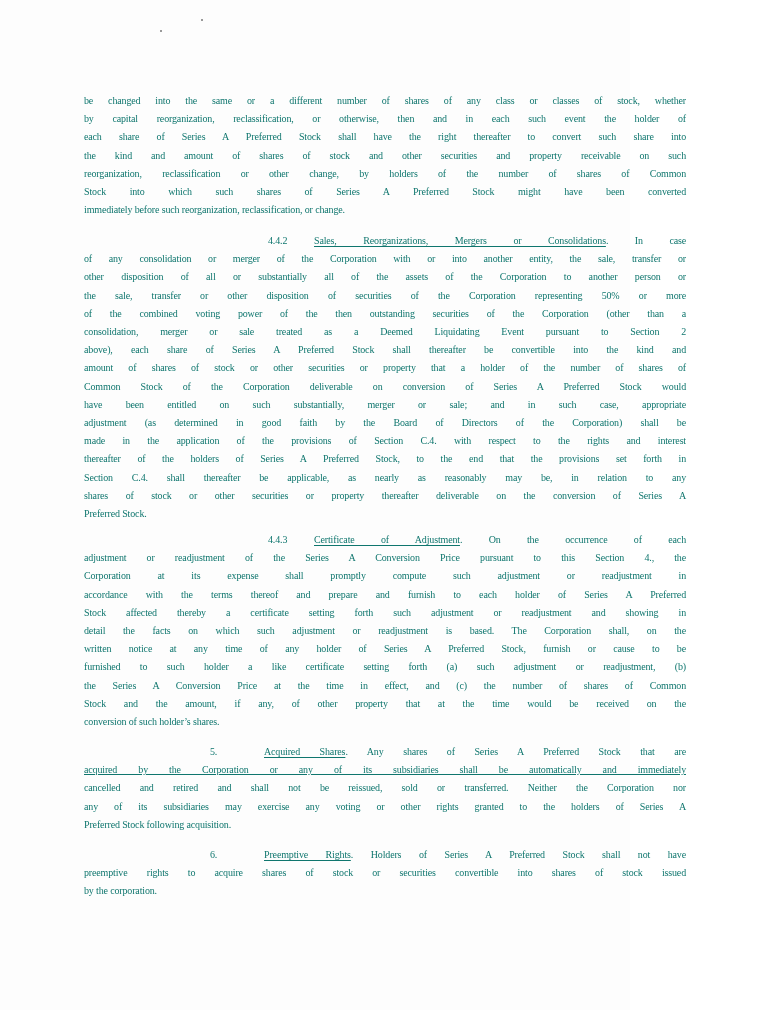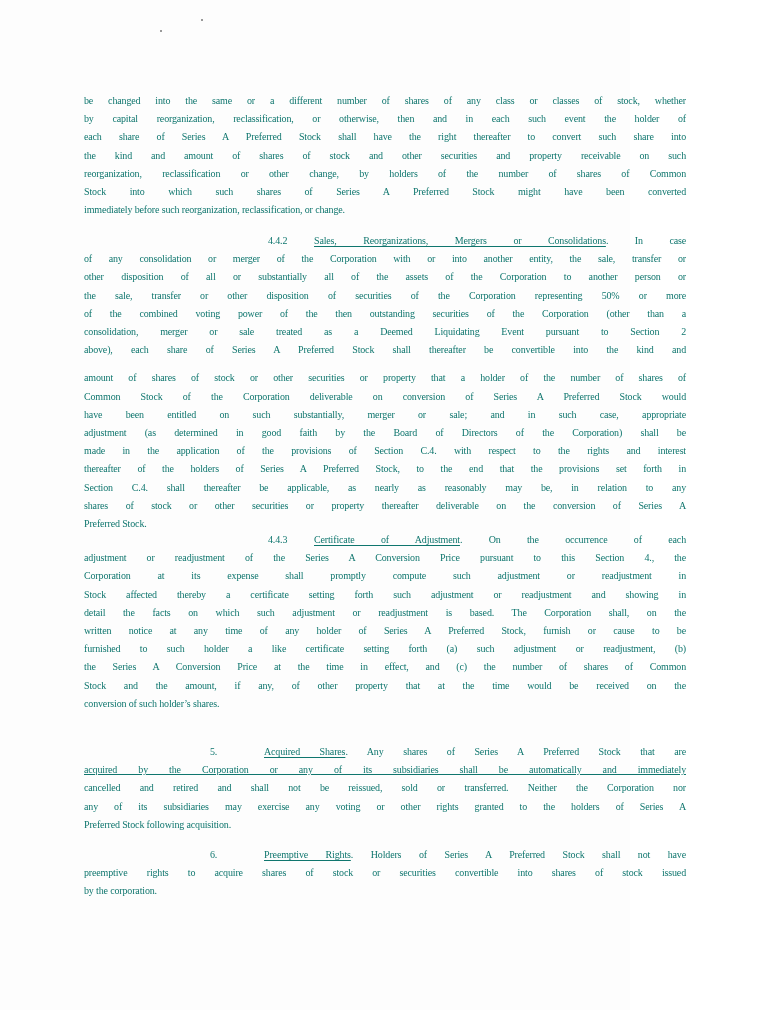--- a/index.html
+++ b/index.html
@@ -44,35 +44,36 @@
   </div>
 
   <div class="para" style="top:232px;">
     <span class="ln" style="display: block; word-spacing: 3px;"><span class="indent-sub"></span><span class="num-sub">4.4.2</span><span class="u">Sales, Reorganizations, Mergers or Consolidations</span><span>.  In case</span></span>
     <span class="ln" style="display: block; word-spacing: 1.5px;">of any consolidation or merger of the Corporation with or into another entity, the sale, transfer or</span>
     <span class="ln" style="display: block; word-spacing: 2.5px;">other disposition of all or substantially all of the assets of the Corporation to another person or</span>
     <span class="ln" style="display: block; word-spacing: 2.5px;">the sale, transfer or other disposition of securities of the Corporation representing 50% or more</span>
     <span class="ln" style="display: block; word-spacing: 1.86667px;">of the combined voting power of the then outstanding securities of the Corporation (other than a</span>
     <span class="ln" style="display: block; word-spacing: 4.84615px;">consolidation, merger or sale treated as a Deemed Liquidating Event pursuant to Section 2</span>
     <span class="ln" style="display: block; word-spacing: 2.66667px;">above), each share of Series A Preferred Stock shall thereafter be convertible into the kind and</span>
-    <span class="ln" style="display: block; word-spacing: 1.61111px; margin-top: 10px;">amount of shares of stock or other securities or property that a holder of the number of shares of</span>
+    <span class="ln" style="display: block; word-spacing: 1.61111px;">amount of shares of stock or other securities or property that a holder of the number of shares of</span>
     <span class="ln" style="display: block; word-spacing: 2.23077px;">Common Stock of the Corporation deliverable on conversion of Series A Preferred Stock would</span>
     <span class="ln" style="display: block; word-spacing: 6.61538px;">have been entitled on such substantially, merger or sale; and in such case, appropriate</span>
     <span class="ln" style="display: block; word-spacing: 2.66667px;">adjustment (as determined in good faith by the Board of Directors of the Corporation) shall be</span>
     <span class="ln" style="display: block; word-spacing: 2.5625px;">made in the application of the provisions of Section C.4. with respect to the rights and interest</span>
     <span class="ln" style="display: block; word-spacing: 2.64706px;">thereafter of the holders of Series A Preferred Stock, to the end that the provisions set forth in</span>
     <span class="ln" style="display: block; word-spacing: 3.46667px;">Section C.4. shall thereafter be applicable, as nearly as reasonably may be, in relation to any</span>
     <span class="ln" style="display: block; word-spacing: 1.46667px;">shares of stock or other securities or property thereafter deliverable on the conversion of Series A</span>
     <span class="ln last">Preferred Stock.</span>
   </div>
 
   <div class="para" style="top:531px;">
     <span class="ln" style="display: block; word-spacing: 7px;"><span class="indent-sub"></span><span class="num-sub">4.4.3</span><span class="u">Certificate of Adjustment</span><span>.  On the occurrence of each</span></span>
     <span class="ln" style="display: block; word-spacing: 4.07143px;">adjustment or readjustment of the Series A Conversion Price pursuant to this Section 4., the</span>
     <span class="ln" style="display: block; word-spacing: 7.90909px;">Corporation at its expense shall promptly compute such adjustment or readjustment in</span>
+    <span class="ln" style="display: block; word-spacing: 2.53333px;">accordance with the terms thereof and prepare and furnish to each holder of Series A Preferred</span>
     <span class="ln" style="display: block; word-spacing: 2px;">Stock affected thereby a certificate setting forth such adjustment or readjustment and showing in</span>
     <span class="ln" style="display: block; word-spacing: 1.5625px;">detail the facts on which such adjustment or readjustment is based.  The Corporation shall, on the</span>
     <span class="ln" style="display: block; word-spacing: 3.76471px;">written notice at any time of any holder of Series A Preferred Stock, furnish or cause to be</span>
     <span class="ln" style="display: block; word-spacing: 2.78571px;">furnished to such holder a like certificate setting forth (a) such adjustment or readjustment, (b)</span>
     <span class="ln" style="display: block; word-spacing: 3px;">the Series A Conversion Price at the time in effect, and (c) the number of shares of Common</span>
     <span class="ln" style="display: block; word-spacing: 4.47059px;">Stock and the amount, if any, of other property that at the time would be received on the</span>
     <span class="ln last">conversion of such holder’s shares.</span>
   </div>
 
   <div class="para" style="top:743px;">

